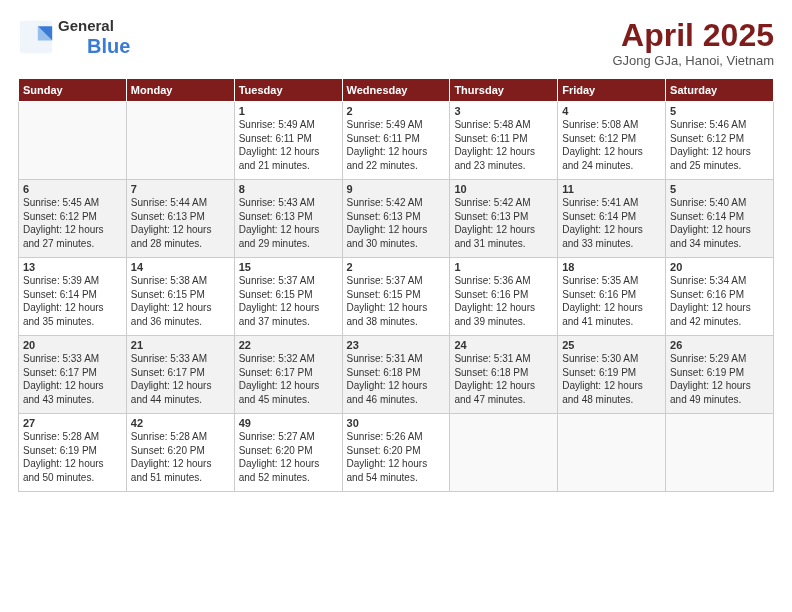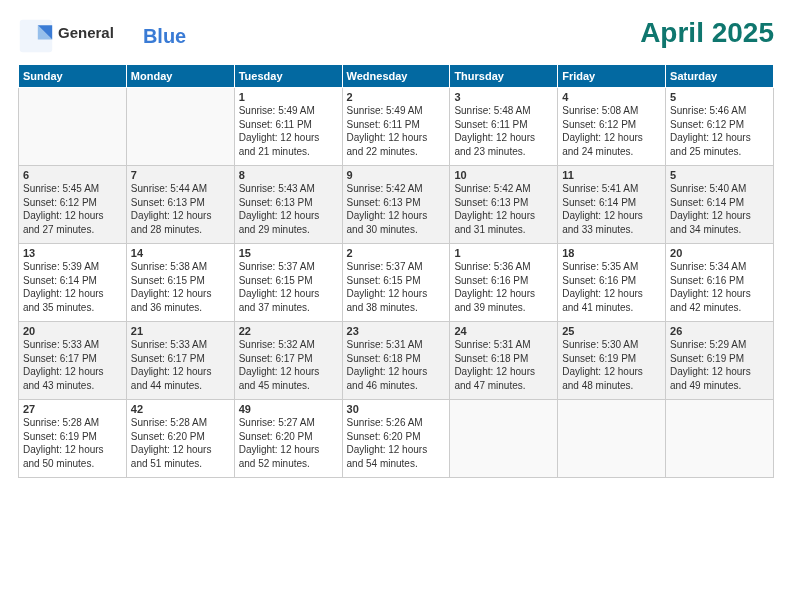--- a/index.html
+++ b/index.html
@@ -21,21 +21,21 @@
       align-items: flex-start;
       margin-bottom: 10px;
     }
     .logo {
       display: flex;
       align-items: center;
       gap: 4px;
     }
     .logo-text {
       display: flex;
-      flex-direction: row;
+      flex-direction: column;
       line-height: 1.1;
     }
     .logo-general {
       font-size: 15px;
       font-weight: bold;
       color: #333;
     }
     .logo-blue {
       font-size: 20px;
       font-weight: bold;
@@ -43,35 +43,35 @@
       margin-left: 29px;
     }
     .logo-icon {
       width: 36px;
       height: 36px;
     }
     .title-block {
       text-align: right;
     }
     .main-title {
-      font-size: 28px;
-      font-weight: bold;
-      color: #0f766e;
+      font-size: 32px;
+      font-weight: bold;
+      color: #7f1d1d;
       line-height: 1.1;
     }
     .subtitle {
       font-size: 13px;
       color: #555;
     }
     .calendar {
       width: 100%;
       border-collapse: collapse;
     }
     .calendar th {
-      background-color: #0369a1;
+      background-color: #7f1d1d;
       color: #fff;
       font-size: 11px;
       font-weight: bold;
       padding: 5px 4px;
       text-align: left;
       border: 1px solid #fff;
     }
     .calendar td {
       border: 1px solid #ccc;
       vertical-align: top;
@@ -111,20 +111,21 @@
         <polygon points="22,8 38,8 38,24" fill="#3a7bd5"></polygon>
         <polygon points="22,8 38,24 22,24" fill="#5a9be0" opacity="0.6"></polygon>
       </svg>
       <div class="logo-text">
         <span class="logo-general">General</span>
         <span class="logo-blue">Blue</span>
       </div>
     </div>
     <div class="title-block">
       <div class="main-title">April 2025</div>
+      <div class="subtitle">GJong GJa, Hanoi, Vietnam</div>
     </div>
   </div>
 
   <table class="calendar">
     <thead>
       <tr>
         <th>Sunday</th>
         <th>Monday</th>
         <th>Tuesday</th>
         <th>Wednesday</th>

